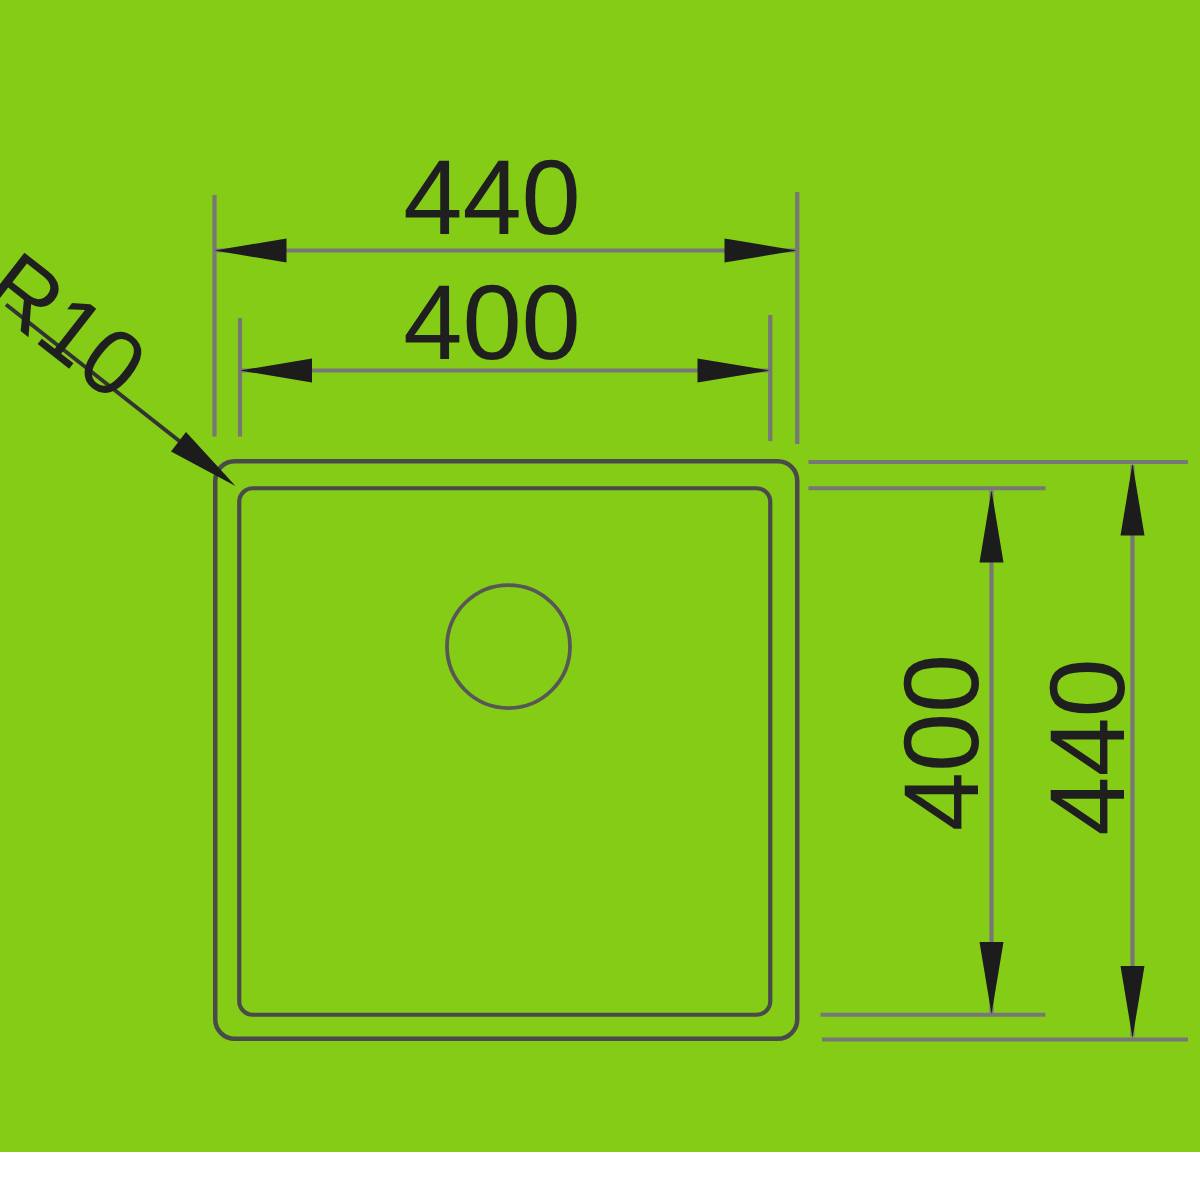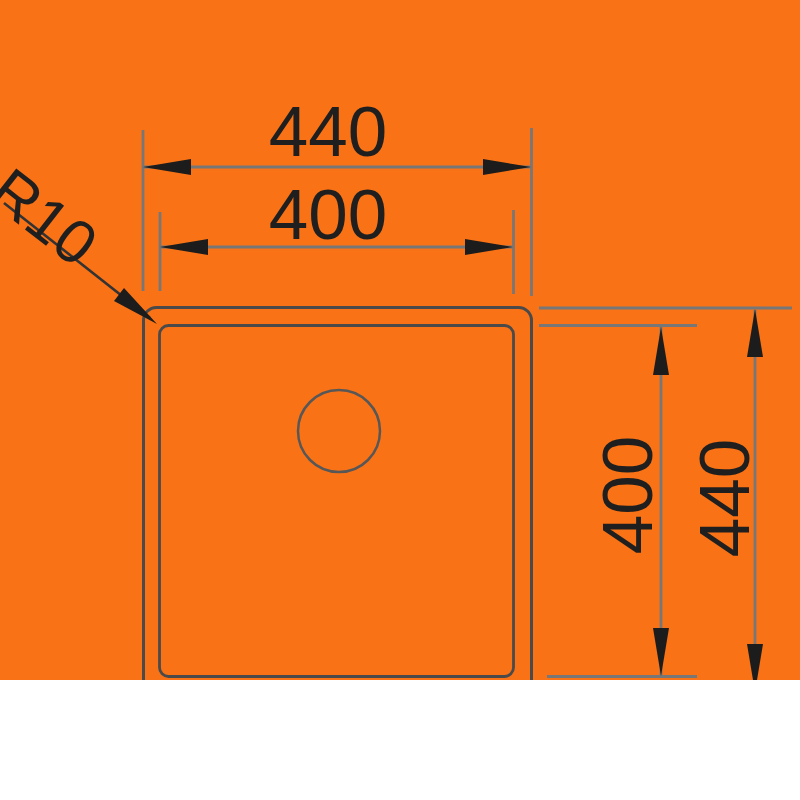--- a/index.html
+++ b/index.html
@@ -3,22 +3,22 @@
 <meta charset="utf-8">
 <style>
   html, body {
     margin: 0;
     padding: 0;
     background: #ffffff;
   }
   .canvas {
     position: relative;
     width: 800px;
-    height: 680px;
-    background: #f97316;
+    height: 768px;
+    background: #84cc16;
     overflow: hidden;
     text-decoration: underline;
   }
   svg {
     position: absolute;
     left: 0;
     top: 0;
   }
   svg text {
     font-family: "Liberation Sans", "DejaVu Sans", sans-serif;

